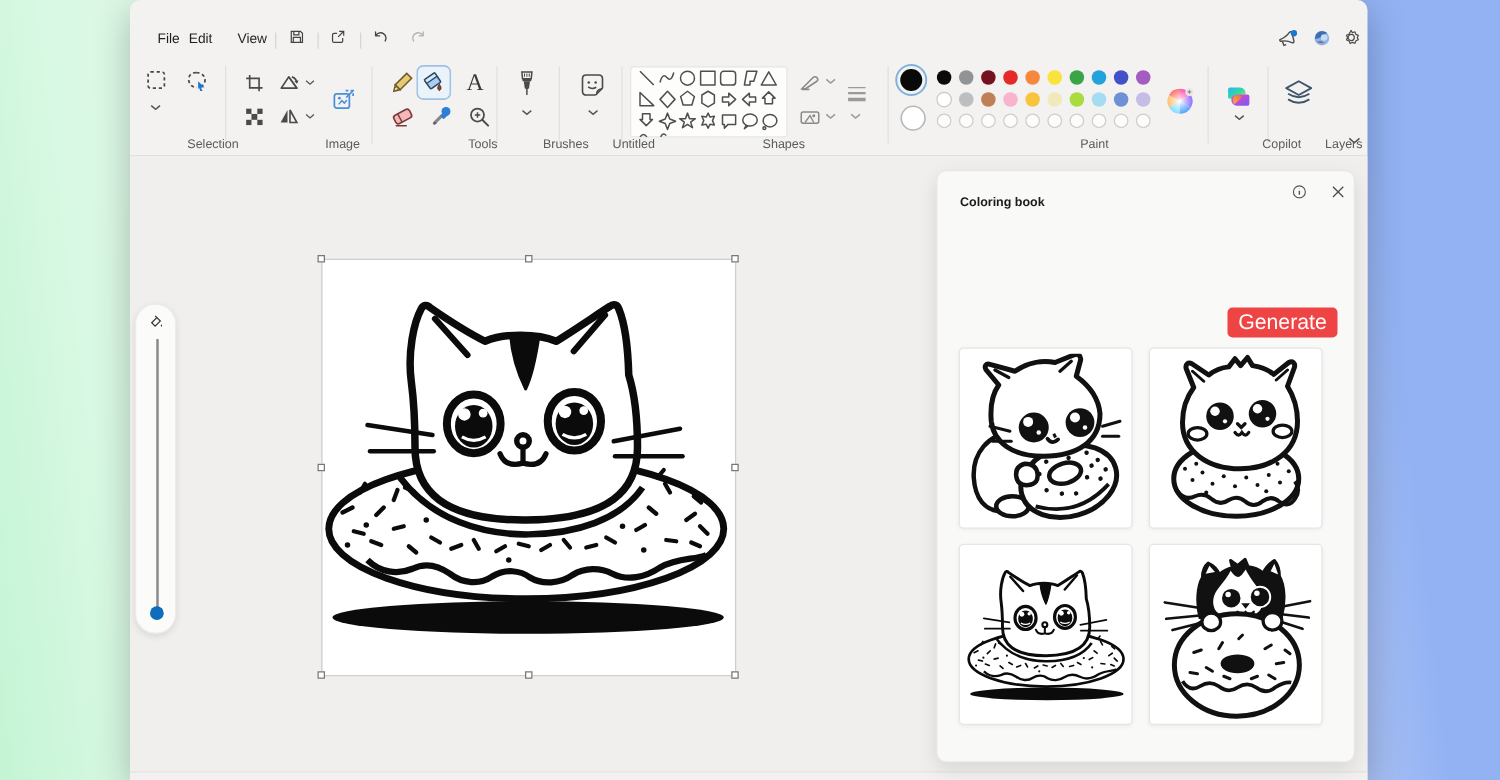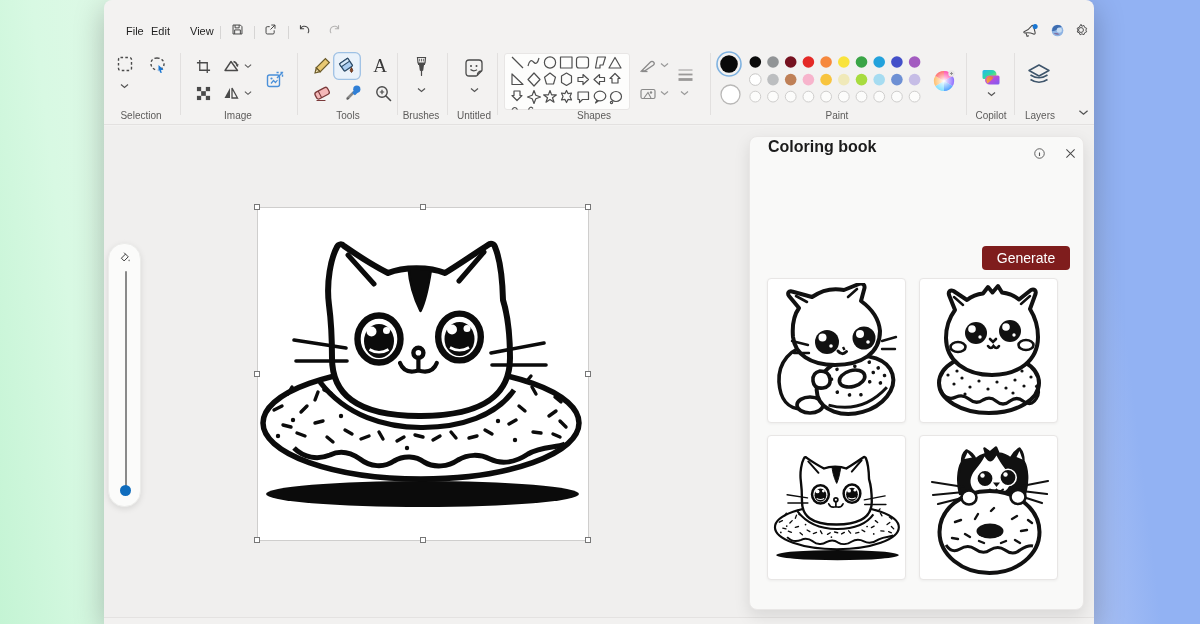--- a/index.html
+++ b/index.html
@@ -20,36 +20,36 @@
   .logo { position:absolute; left:6px; top:1px; }
   .wbtn { position:absolute; top:0; width:34px; height:17px; display:flex; align-items:center; justify-content:center; color:#444; }
   
   .menubar { position:absolute; left:0; top:18px; width:100%; height:27px; }
   .menu-item { position:absolute; top:7px; font-size:11px; color:#1f1f1f; }
   .vdiv { position:absolute; top:8px; width:1px; height:13px; background:#d6d5d4; }
   .mico { position:absolute; top:5px; }
   
   .ribbon { position:absolute; left:0; top:45px; width:100%; height:80px; border-bottom:1px solid #e3e1e0; }
   .sec-div { position:absolute; top:8px; width:1px; height:62px; background:#e2e0df; }
-  .sec-label { position:absolute; top:65px; font-size:10px; color:#5c5b5a; width:100px; text-align:center; }
+  .sec-label { position:absolute; top:65px; font-size:10px; color:#5c5b5a; width:100px; text-align:right; }
   .ric { position:absolute; }
   
   .canvas-area { position:absolute; left:0; top:126px; width:100%; height:491px; background:#f0efee; }
   .statusbar { position:absolute; left:0; top:617px; width:100%; height:7px; background:#f2f1f0; border-top:1px solid #e4e2e1; }
   .paintcanvas { position:absolute; left:154px; top:82px; width:330px; height:332px; background:#fff; outline:1px solid #cfcecd; }
   .handle { position:absolute; width:6px; height:6px; background:#fff; border:1px solid #777; }
   
   .sliderbox { position:absolute; left:4px; top:117px; width:33px; height:264px; background:#fbfbfa; border:1px solid #ececea; border-radius:16px; box-shadow:0 2px 6px rgba(0,0,0,0.10); }
   .slider-track { position:absolute; left:15.5px; top:27px; width:2px; height:220px; background:#8a8a8a; border-radius:1px; }
   .slider-thumb { position:absolute; left:11px; top:241px; width:11px; height:11px; border-radius:50%; background:#0f6cbd; }
   
   .panel { position:absolute; left:645px; top:136px; width:335px; height:474px; background:#f9f9f8; border:1px solid #e9e7e6; border-radius:8px; box-shadow:0 6px 16px rgba(0,0,0,0.10); }
-  .panel-title { position:absolute; left:18px; top:1px; font-size:16px; font-weight:bold; color:#1b1b1b; }
+  .panel-title { position:absolute; left:18px; top:20px; font-size:10px; font-weight:bold; color:#1b1b1b; }
   .ta { position:absolute; left:18px; top:45px; width:302px; height:57px; background:#fff; border:1px solid #e1e0df; border-bottom:2px solid #0f6cbd; border-radius:4px 4px 0 0; font-size:11px; color:#242424; padding:6px 8px; }
-  .gen { position:absolute; left:232px; top:109px; width:88px; height:24px; background:#7f1d1d; border-radius:4px; color:#fff; font-size:14px; display:flex; align-items:center; justify-content:center; }
+  .gen { position:absolute; left:232px; top:109px; width:88px; height:24px; background:#ef4444; border-radius:4px; color:#fff; font-size:17px; display:flex; align-items:center; justify-content:center; }
   .card { position:absolute; width:139px; height:145px; background:#fff; border:1px solid #e8e6e5; border-radius:4px; box-shadow:0 1px 3px rgba(0,0,0,0.05); }
 </style>
 </head>
 <body>
 <div class="win">
 
 
   <div class="menubar">
     <span class="menu-item" style="left:11px;margin-left:11px;">File</span>
     <span class="menu-item" style="left:47px;">Edit</span>

